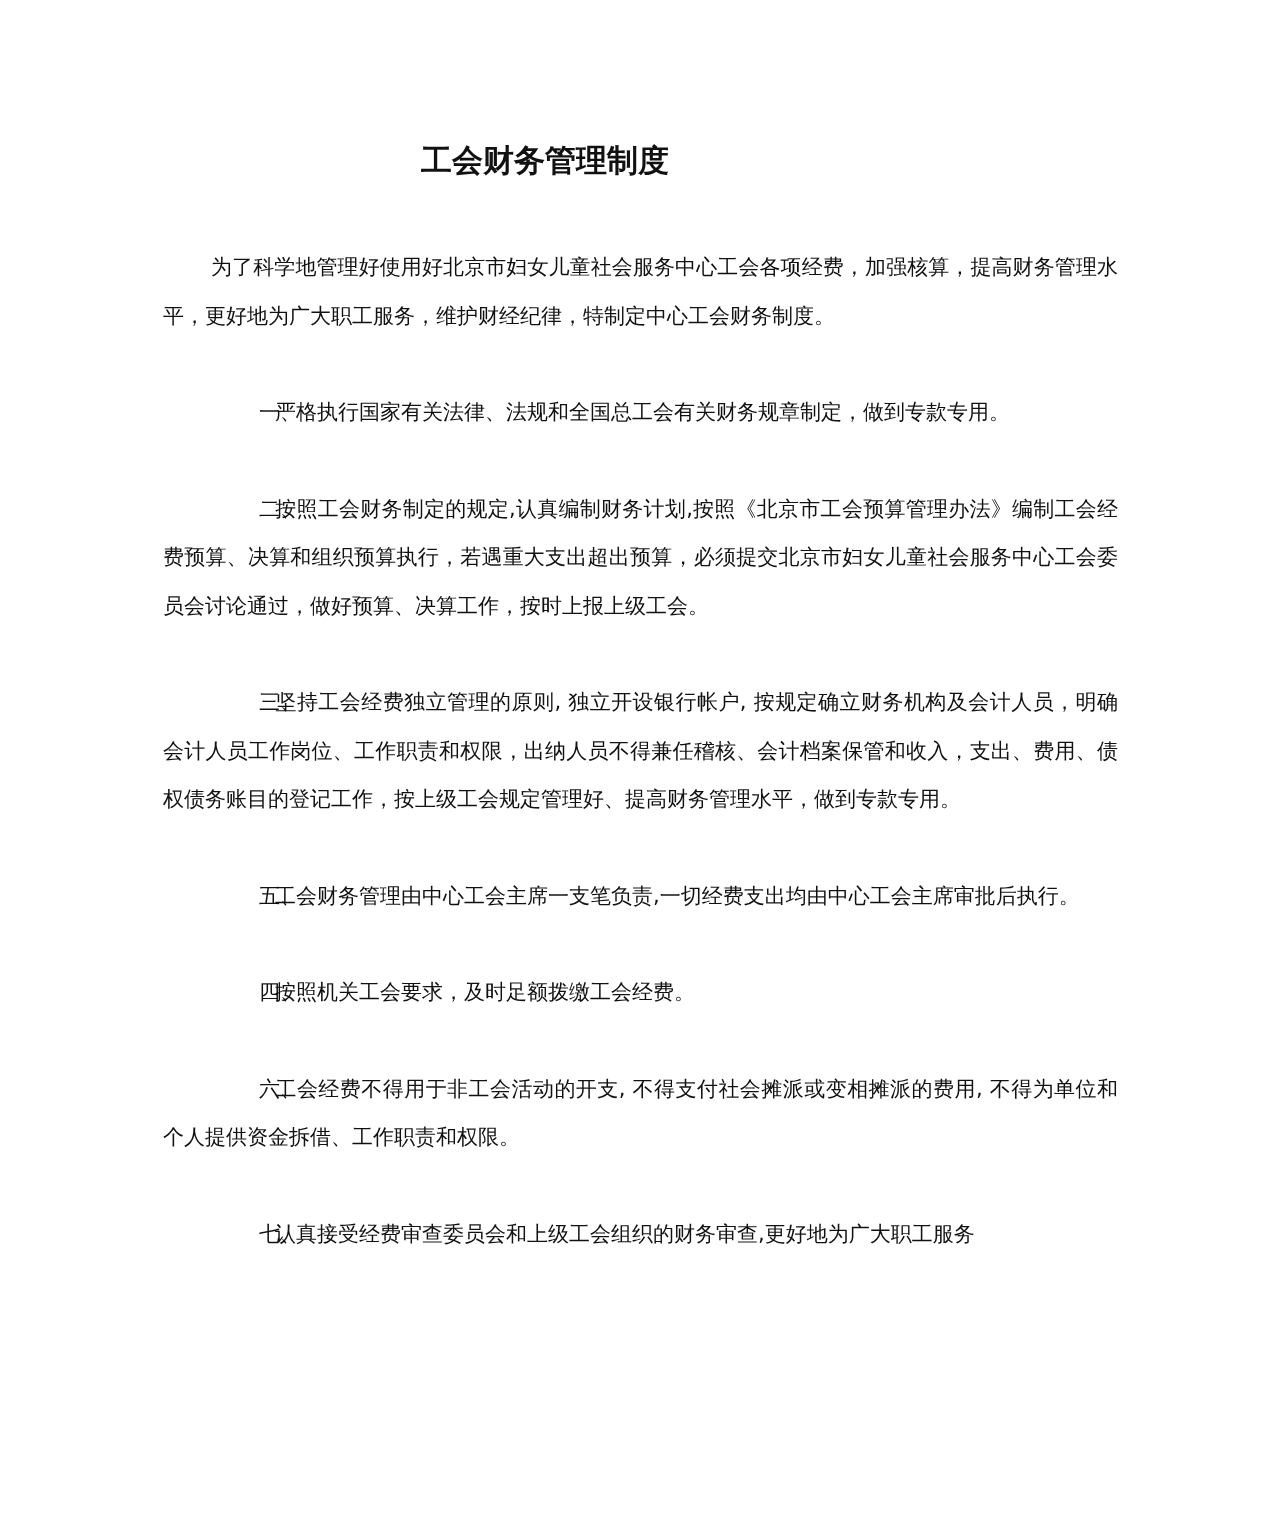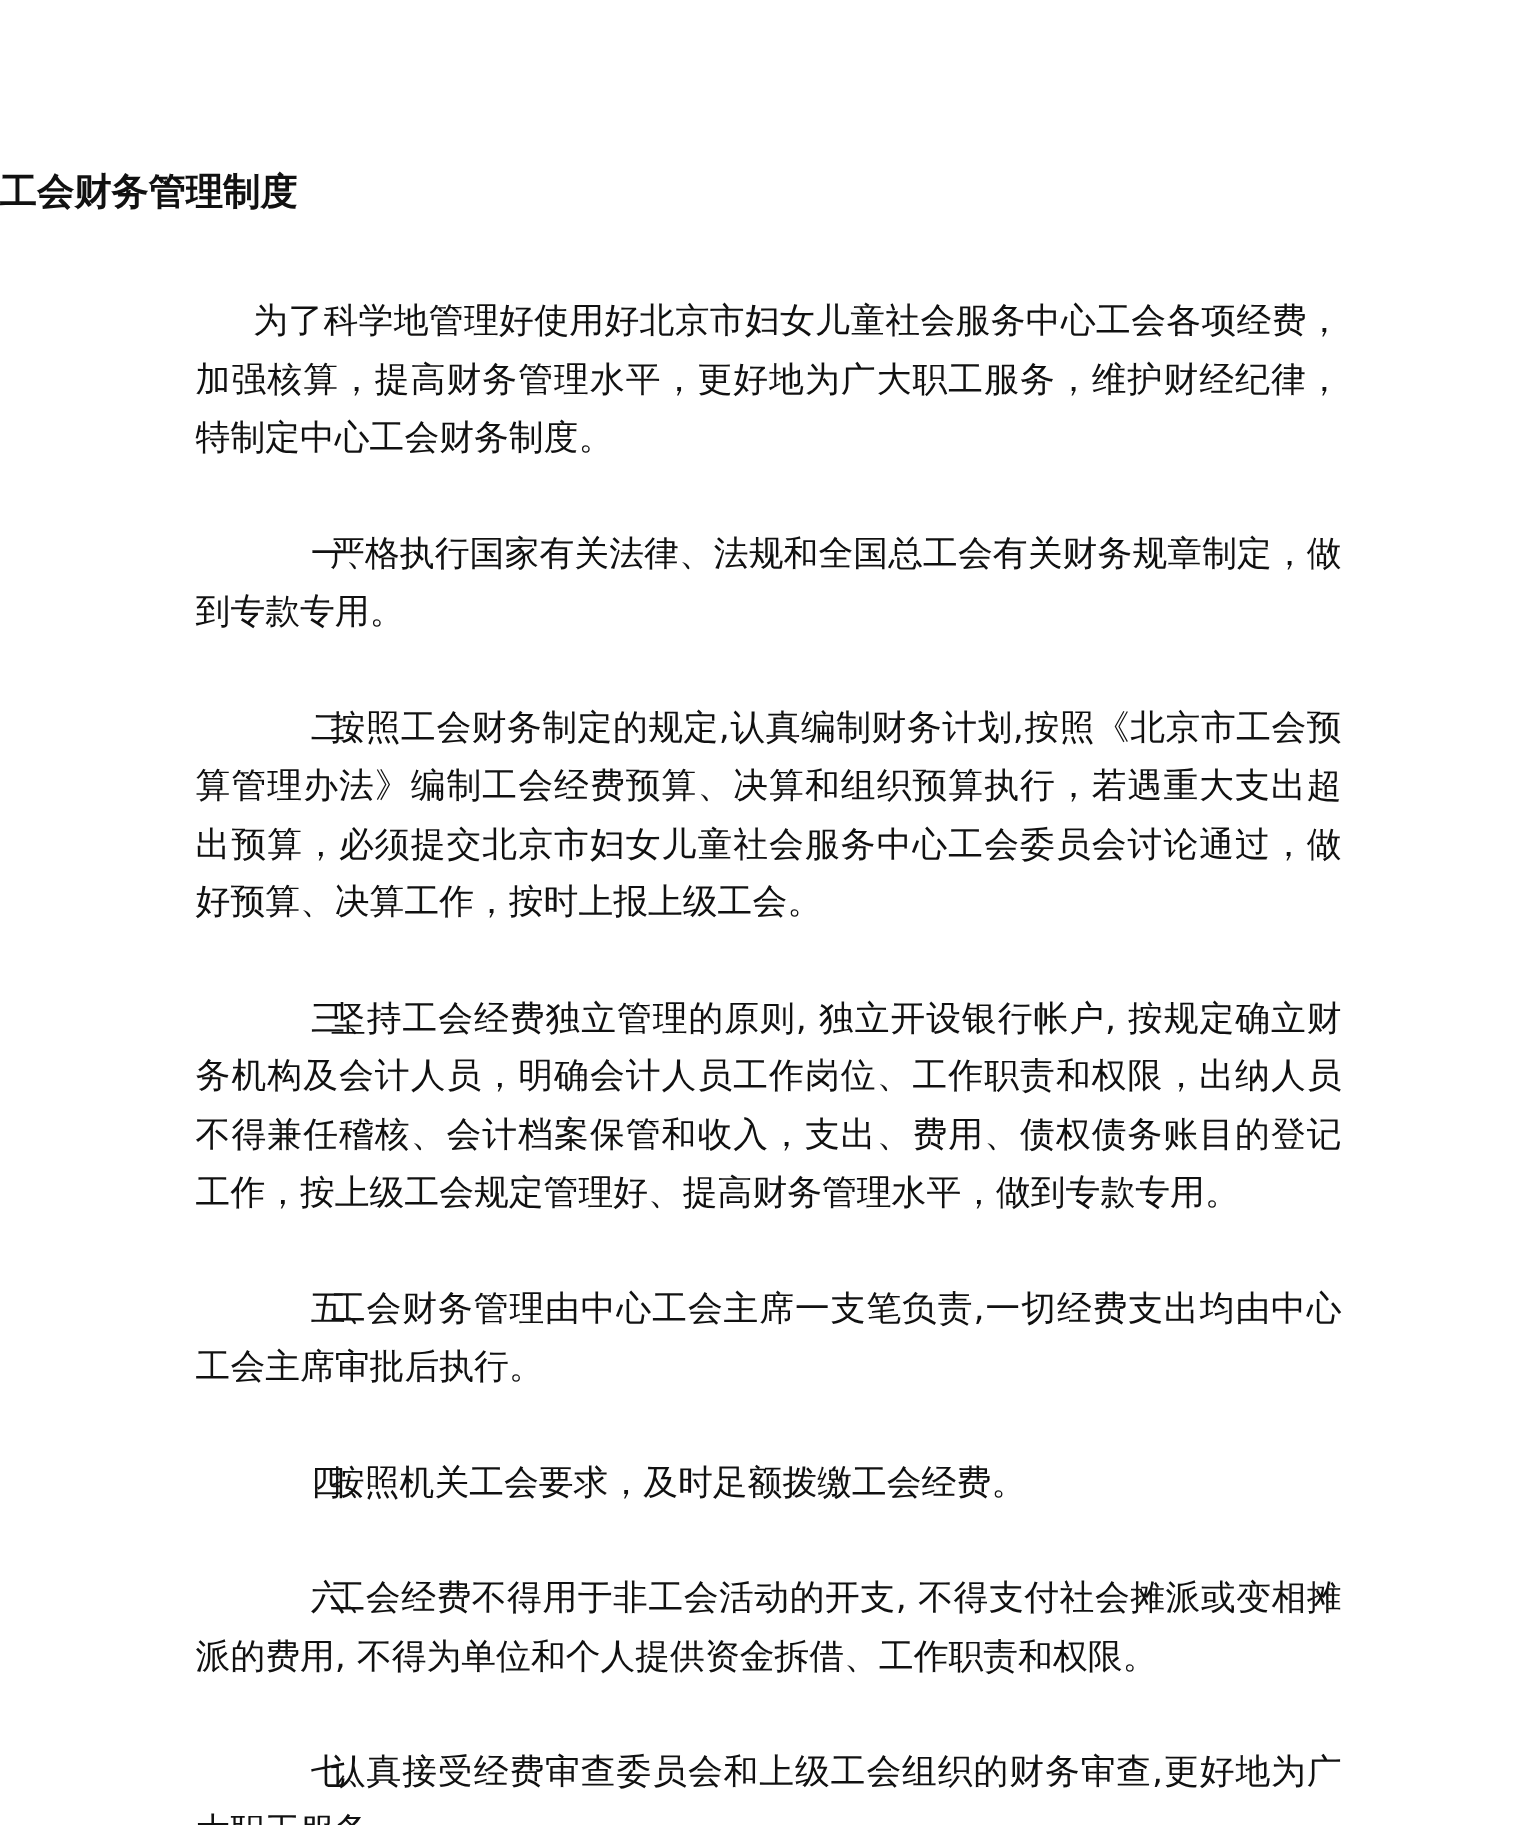--- a/index.html
+++ b/index.html
@@ -21,34 +21,35 @@
       top: 0;
       width: 1280px;
       height: 1521px;
       background: #ffffff;
     }
     .doc-title {
       position: absolute;
       top: 140px;
       left: 0;
       width: 1090px;
+      text-align: center;
       font-size: 31px;
       font-weight: bold;
       letter-spacing: 0px;
       line-height: 40px;
       margin: 0;
     }
     .body {
       position: absolute;
       left: 163px;
       width: 955px;
       top: 243px;
     }
     .para {
-      font-size: 29px;
+      font-size: 21px;
       line-height: 48.5px;
       margin: 0 0 48px 0;
       text-align: justify;
       text-align-last: left;
       text-indent: 48px;
       word-break: break-all;
     }
     .para .num {
       display: inline-block;
       width: 64px;

